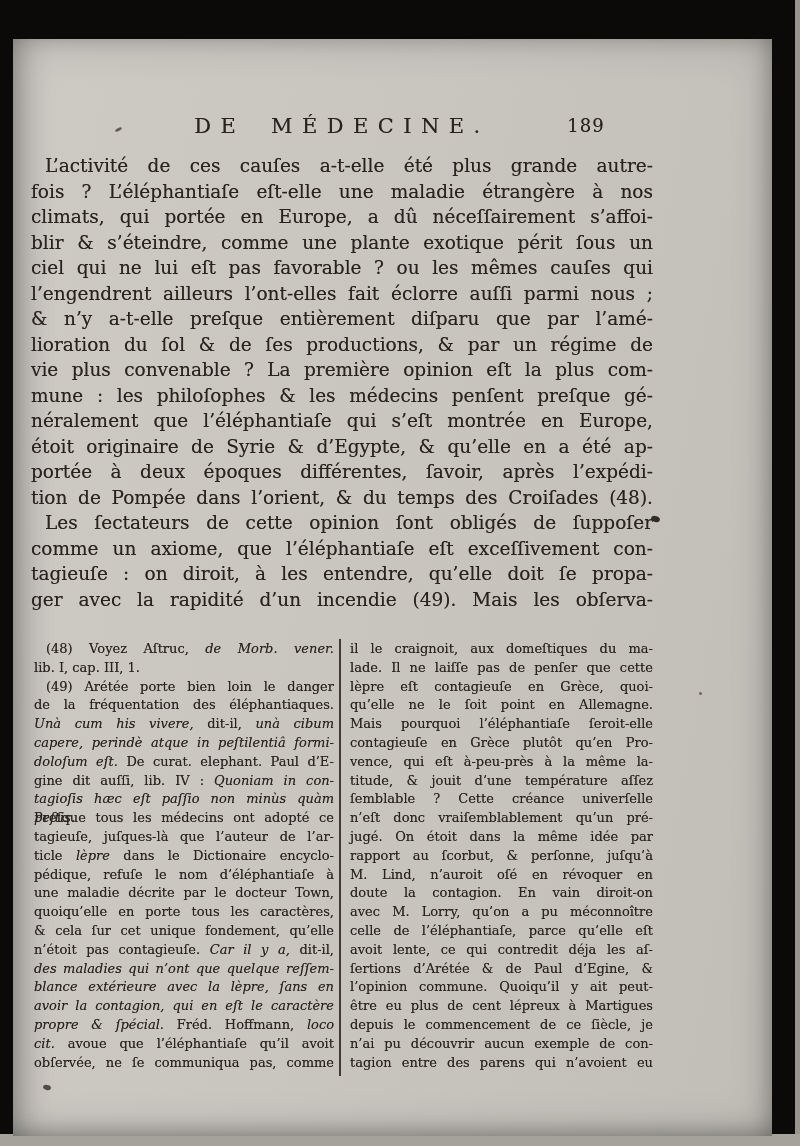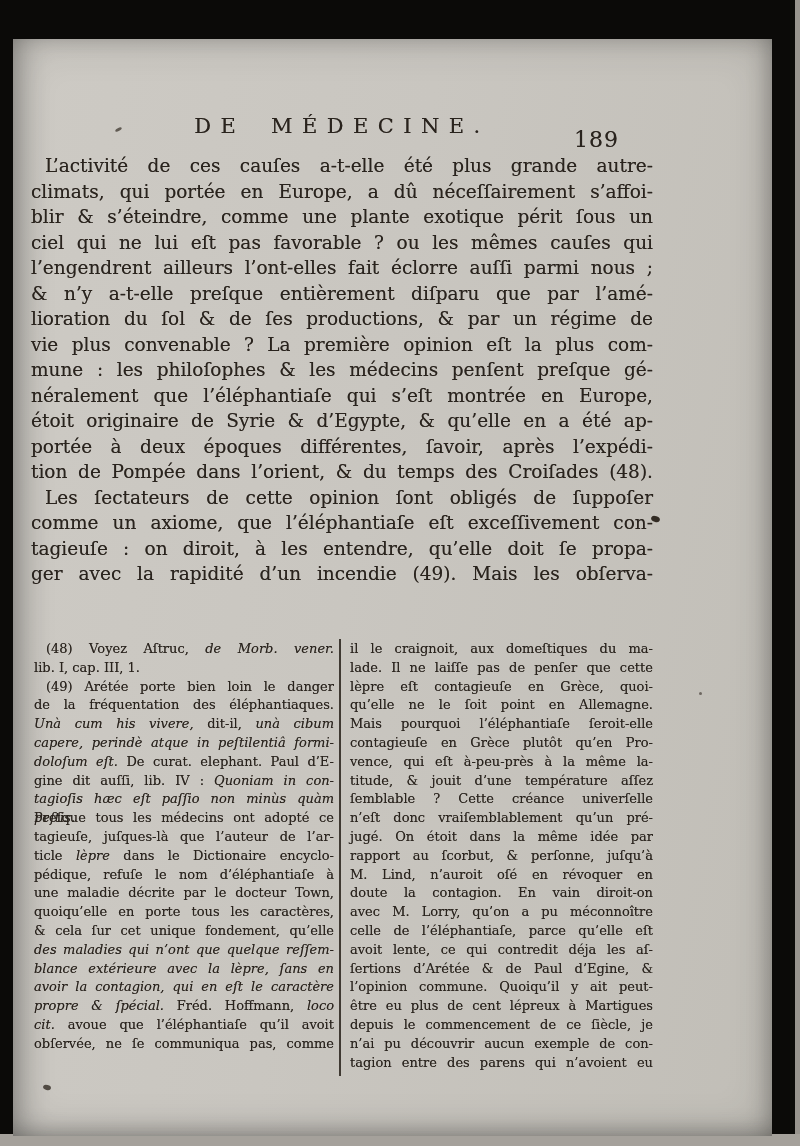--- a/index.html
+++ b/index.html
@@ -26,22 +26,22 @@
                inset -12px 0 22px -8px rgba(0,0,0,0.20),
                inset 0 -14px 24px -10px rgba(0,0,0,0.18);
     margin-top:32px;
   }
   .page *{text-shadow:0 0 0.5px rgba(41,35,29,0.55);}
   .running-title{
     position:absolute;left:18px;top:75px;width:622px;
     text-align:center;font-size:21px;letter-spacing:0.45em;word-spacing:0.45em;
   }
   .page-number{
-    position:absolute;left:540px;top:88px;width:66px;
-    text-align:right;font-size:22px;letter-spacing:1px;
+    position:absolute;left:540px;top:76px;width:66px;
+    text-align:center;font-size:18px;letter-spacing:1px;
   }
   .main-text{position:absolute;left:18px;top:114px;width:622px;font-size:18.5px;}
   .main-text .tline{line-height:25.5px;height:25.5px;}
   .tline{
     text-align:justify;
     text-align-last:justify;
     -moz-text-align-last:justify;
   }
   .para.indent .tline:first-child{text-indent:14px;}
   .fblock{font-size:13px;}
@@ -66,20 +66,21 @@
 
 <div class="page">
 
   <div class="running-title">DE MÉDECINE.</div>
 
   <div class="page-number">189</div>
 
   <div class="main-text">
     <div class="para indent">
         <div class="tline">L’activité de ces cauſes a-t-elle été plus grande autre-</div>
+        <div class="tline">fois&nbsp;? L’éléphantiaſe eſt-elle une maladie étrangère à nos</div>
         <div class="tline">climats, qui portée en Europe, a dû néceſſairement s’affoi-</div>
         <div class="tline">blir &amp; s’éteindre, comme une plante exotique périt ſous un</div>
         <div class="tline">ciel qui ne lui eſt pas favorable&nbsp;? ou les mêmes cauſes qui</div>
         <div class="tline">l’engendrent ailleurs l’ont-elles fait éclorre auſſi parmi nous&nbsp;;</div>
         <div class="tline">&amp; n’y a-t-elle preſque entièrement diſparu que par l’amé-</div>
         <div class="tline">lioration du ſol &amp; de ſes productions, &amp; par un régime de</div>
         <div class="tline">vie plus convenable&nbsp;? La première opinion eſt la plus com-</div>
         <div class="tline">mune&nbsp;: les philoſophes &amp; les médecins penſent preſque gé-</div>
         <div class="tline">néralement que l’éléphantiaſe qui s’eſt montrée en Europe,</div>
         <div class="tline">étoit originaire de Syrie &amp; d’Egypte, &amp; qu’elle en a été ap-</div>
@@ -107,20 +108,21 @@
         <div class="tline"><span class="it">doloſum eſt. </span><span>De curat. elephant. Paul d’E-</span></div>
         <div class="tline"><span>gine dit auſſi, lib. IV&nbsp;: </span><span class="it">Quoniam in con-</span></div>
         <div class="tline"><span class="it">tagioſis hæc eſt paſſio non minùs quàm peſtis.</span></div>
         <div class="tline">Preſque tous les médecins ont adopté ce</div>
         <div class="tline">tagieuſe, juſques-là que l’auteur de l’ar-</div>
         <div class="tline"><span>ticle </span><span class="it">lèpre</span><span> dans le Dictionaire encyclo-</span></div>
         <div class="tline">pédique, refuſe le nom d’éléphantiaſe à</div>
         <div class="tline">une maladie décrite par le docteur Town,</div>
         <div class="tline">quoiqu’elle en porte tous les caractères,</div>
         <div class="tline">&amp; cela ſur cet unique fondement, qu’elle</div>
+        <div class="tline"><span>n’étoit pas contagieuſe. </span><span class="it">Car il y a, </span><span>dit-il,</span></div>
         <div class="tline"><span class="it">des maladies qui n’ont que quelque reſſem-</span></div>
         <div class="tline"><span class="it">blance extérieure avec la lèpre, ſans en</span></div>
         <div class="tline"><span class="it">avoir la contagion, qui en eſt le caractère</span></div>
         <div class="tline"><span class="it">propre &amp; ſpécial. </span><span>Fréd. Hoffmann, </span><span class="it">loco</span></div>
         <div class="tline"><span class="it">cit. </span><span>avoue que l’éléphantiaſe qu’il avoit</span></div>
         <div class="tline">obſervée, ne ſe communiqua pas, comme</div>
       </div>
   </div>
 
   <div class="fn-rule"></div>

